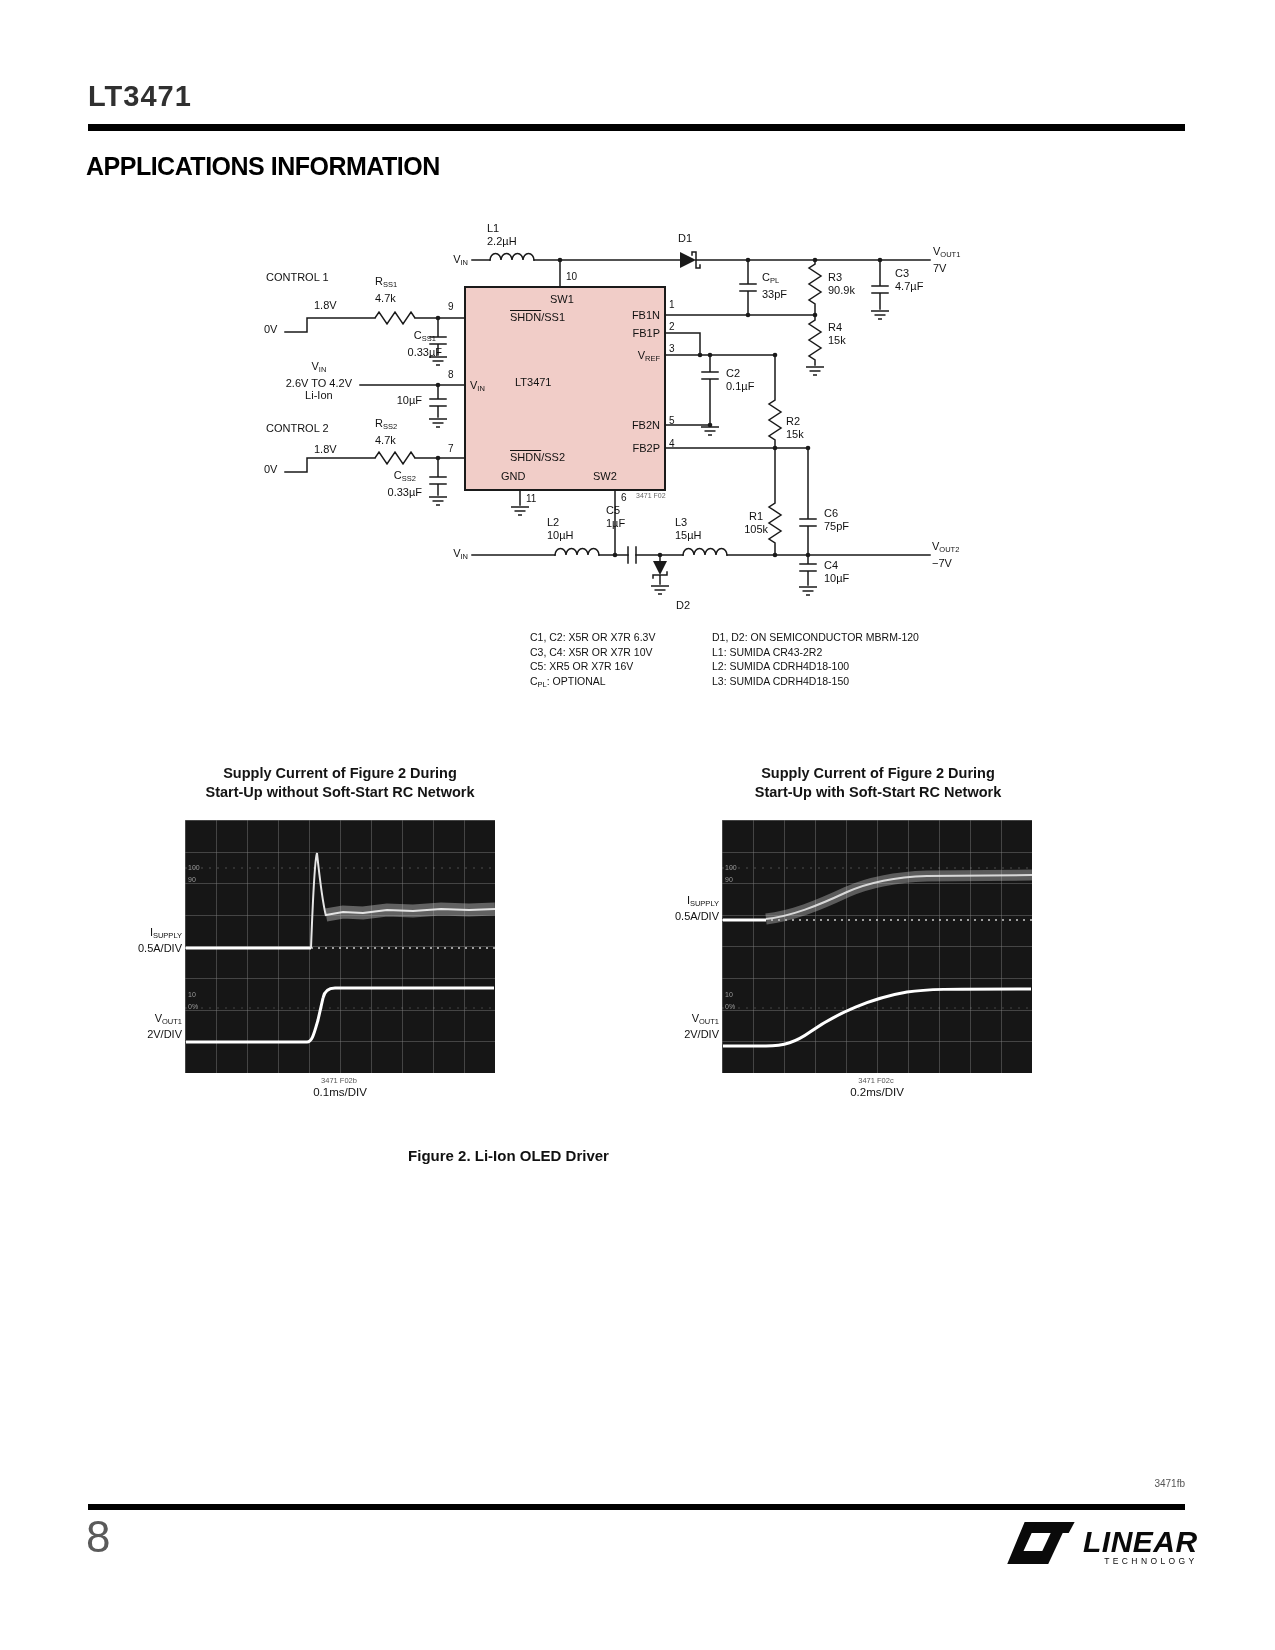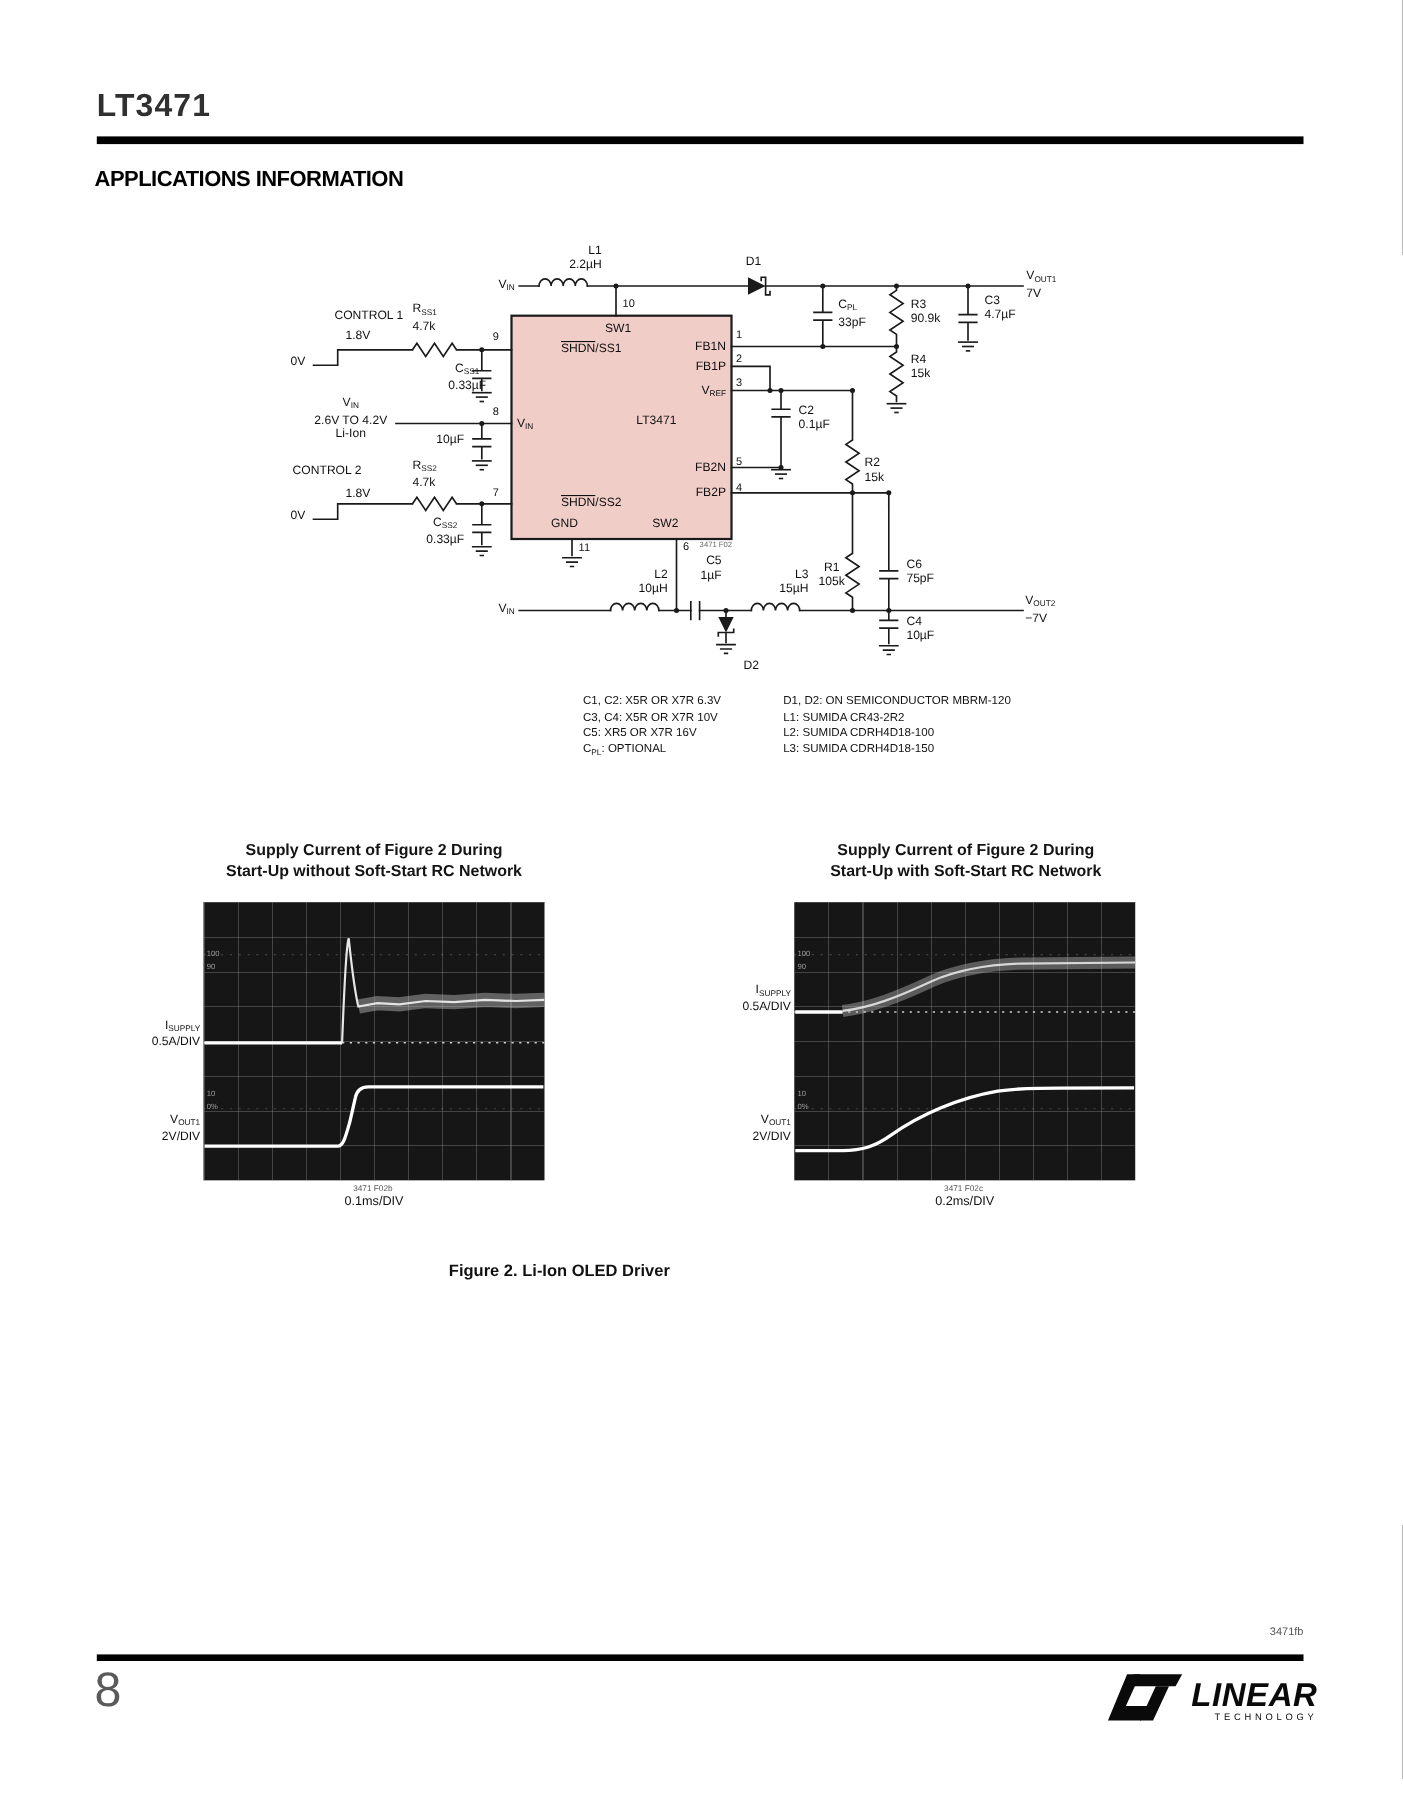--- a/index.html
+++ b/index.html
@@ -1,23 +1,23 @@
 <!DOCTYPE html>
 <html><head>
 <meta charset="utf-8">
 <style>
   html,body{margin:0;padding:0;background:#888;}
   .page{position:relative;width:1275px;height:1650px;background:#ffffff;margin:0 auto;
         font-family:"Liberation Sans",sans-serif;color:#111;overflow:hidden;}
   .rule{position:absolute;background:#000;}
   .part-number{position:absolute;left:88px;top:80px;font-size:29px;font-weight:bold;color:#303030;letter-spacing:1px;}
-  .section-title{position:absolute;left:86px;top:152px;font-size:20px;font-weight:bold;color:#000;letter-spacing:-0.5px;}
+  .section-title{position:absolute;left:86px;top:152px;font-size:25px;font-weight:bold;color:#000;letter-spacing:-0.5px;}
   .schematic{position:absolute;left:80px;top:205px;width:920px;height:430px;}
   .slbl{position:absolute;font-size:11px;line-height:12.5px;white-space:nowrap;color:#111;}
-  .ctr{text-align:right;}
+  .ctr{text-align:left;}
   .rgt{text-align:center;}
   sub{font-size:7.5px;vertical-align:-2px;}
   .ovl{text-decoration:overline;margin-left:40px;}
   .pin{position:absolute;font-size:10px;color:#111;white-space:nowrap;}
   .tiny{font-size:7px;color:#666;}
   .notes{position:absolute;font-size:10.5px;line-height:14.5px;color:#111;white-space:nowrap;}
   .scope-title{position:absolute;font-weight:bold;font-size:14.5px;line-height:19px;text-align:center;color:#141414;}
   .scope{position:absolute;width:310px;height:253px;background:#161616;
      background-image:
        repeating-linear-gradient(to right, rgba(125,125,125,.45) 0 1px, transparent 1px 31px),
@@ -159,21 +159,21 @@
       </div>
     <div class="slbl" style="left:646px;top:162px;">
       <div>C2</div>
         <div>0.1µF</div>
       </div>
     <div class="slbl" style="left:706px;top:210px;">
       <div>R2</div>
         <div>15k</div>
       </div>
 
-    <div class="slbl" style="left:186px;top:76px;margin-left:38px;">CONTROL 1</div>
+    <div class="slbl" style="left:186px;top:66px;">CONTROL 1</div>
     <div class="slbl" style="left:234px;top:94px;">1.8V</div>
     <div class="slbl" style="left:184px;top:118px;">0V</div>
     <div class="slbl" style="left:295px;top:70px;">
       <div><span>R</span><sub>SS1</sub></div>
         <div>4.7k</div>
       </div>
     <div class="slbl rgt" style="right:558px;top:124px;">
       <div><span>C</span><sub>SS1</sub></div>
         <div>0.33µF</div>
       </div>

